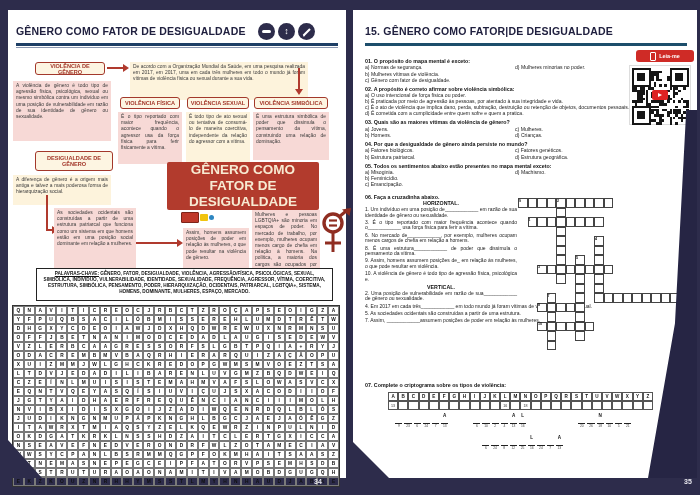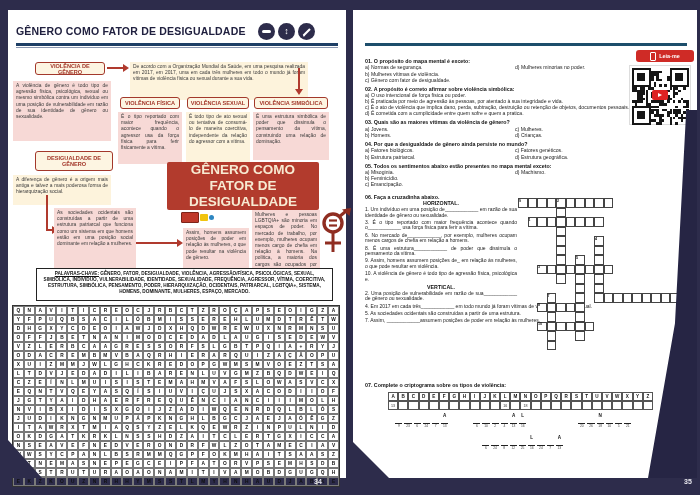--- a/index.html
+++ b/index.html
@@ -756,20 +756,21 @@
         <div class="wc">A</div>
         <div class="wc">B</div>
         <div class="wc">K</div>
         <div class="wc">E</div>
       </div>
 
     <div class="fold" style="left:0;top:430px;width:34px;height:38px;clip-path:polygon(0 0,0 100%,100% 100%);"></div>
   </div>
 
   <div class="page" id="page-right">
+    <div class="hdr-title" style="left:12px;">15. GÊNERO COMO FATOR|DE DESIGUALDADE</div>
     <div class="hdr-rule" style="left:12px;width:322px;background:#1d4e6b;"></div>
 
     <div class="ribbon">
       <div class="phone"></div>
       <span>Leia-me</span>
     </div>
     <div id="qr">
         <div class="m" style="left: 20.9px; top: 4.7px; width: 2.7px; height: 2.7px;"></div>
         <div class="m" style="left: 23.6px; top: 4.7px; width: 2.7px; height: 2.7px;"></div>
         <div class="m" style="left: 26.3px; top: 4.7px; width: 2.7px; height: 2.7px;"></div>

